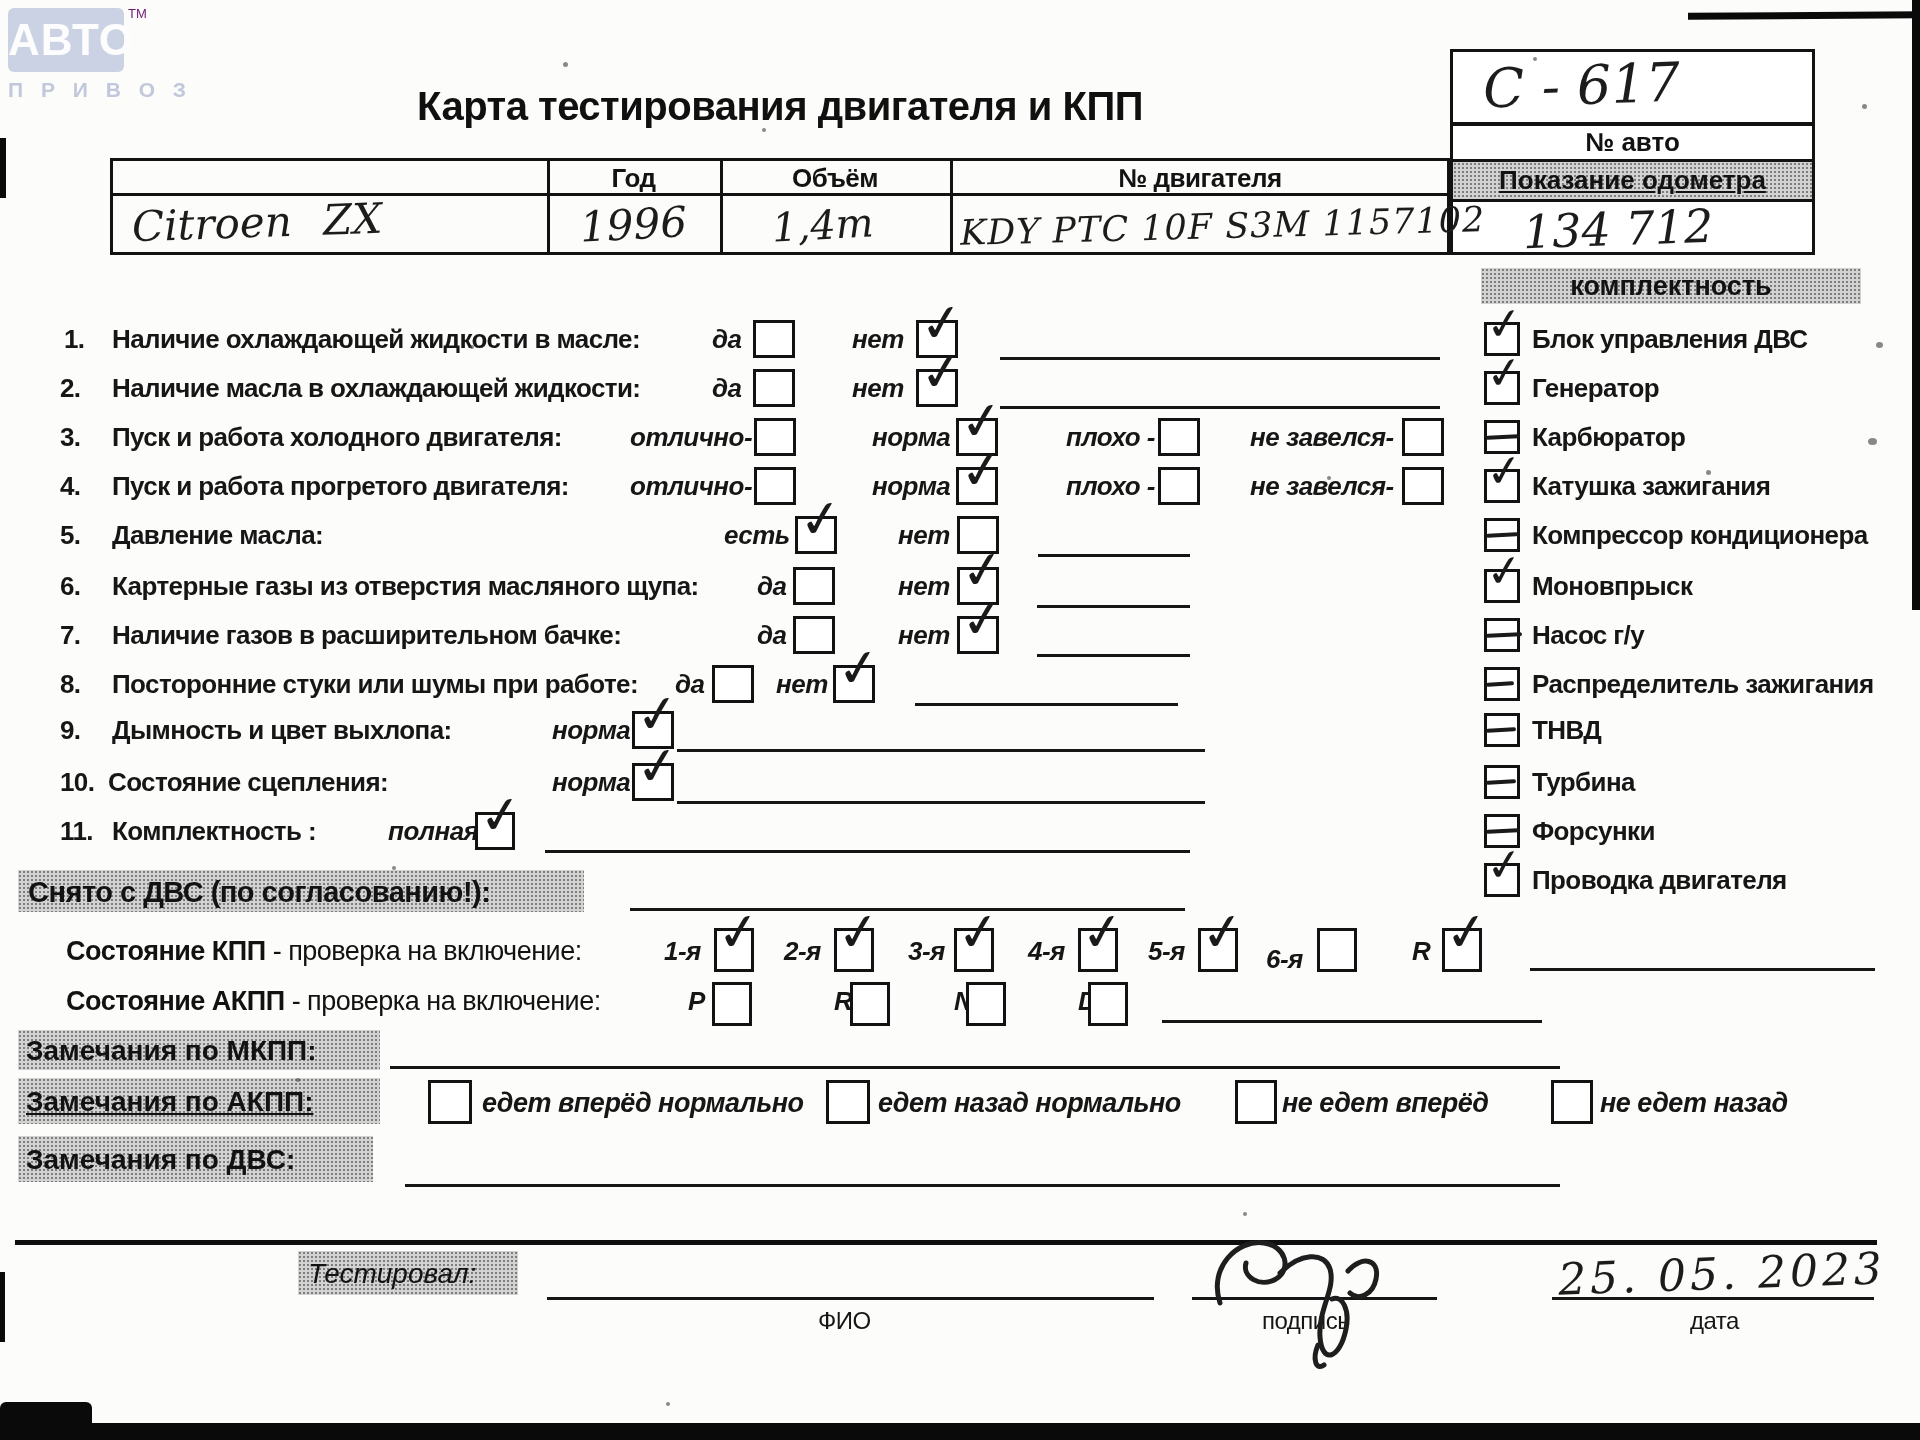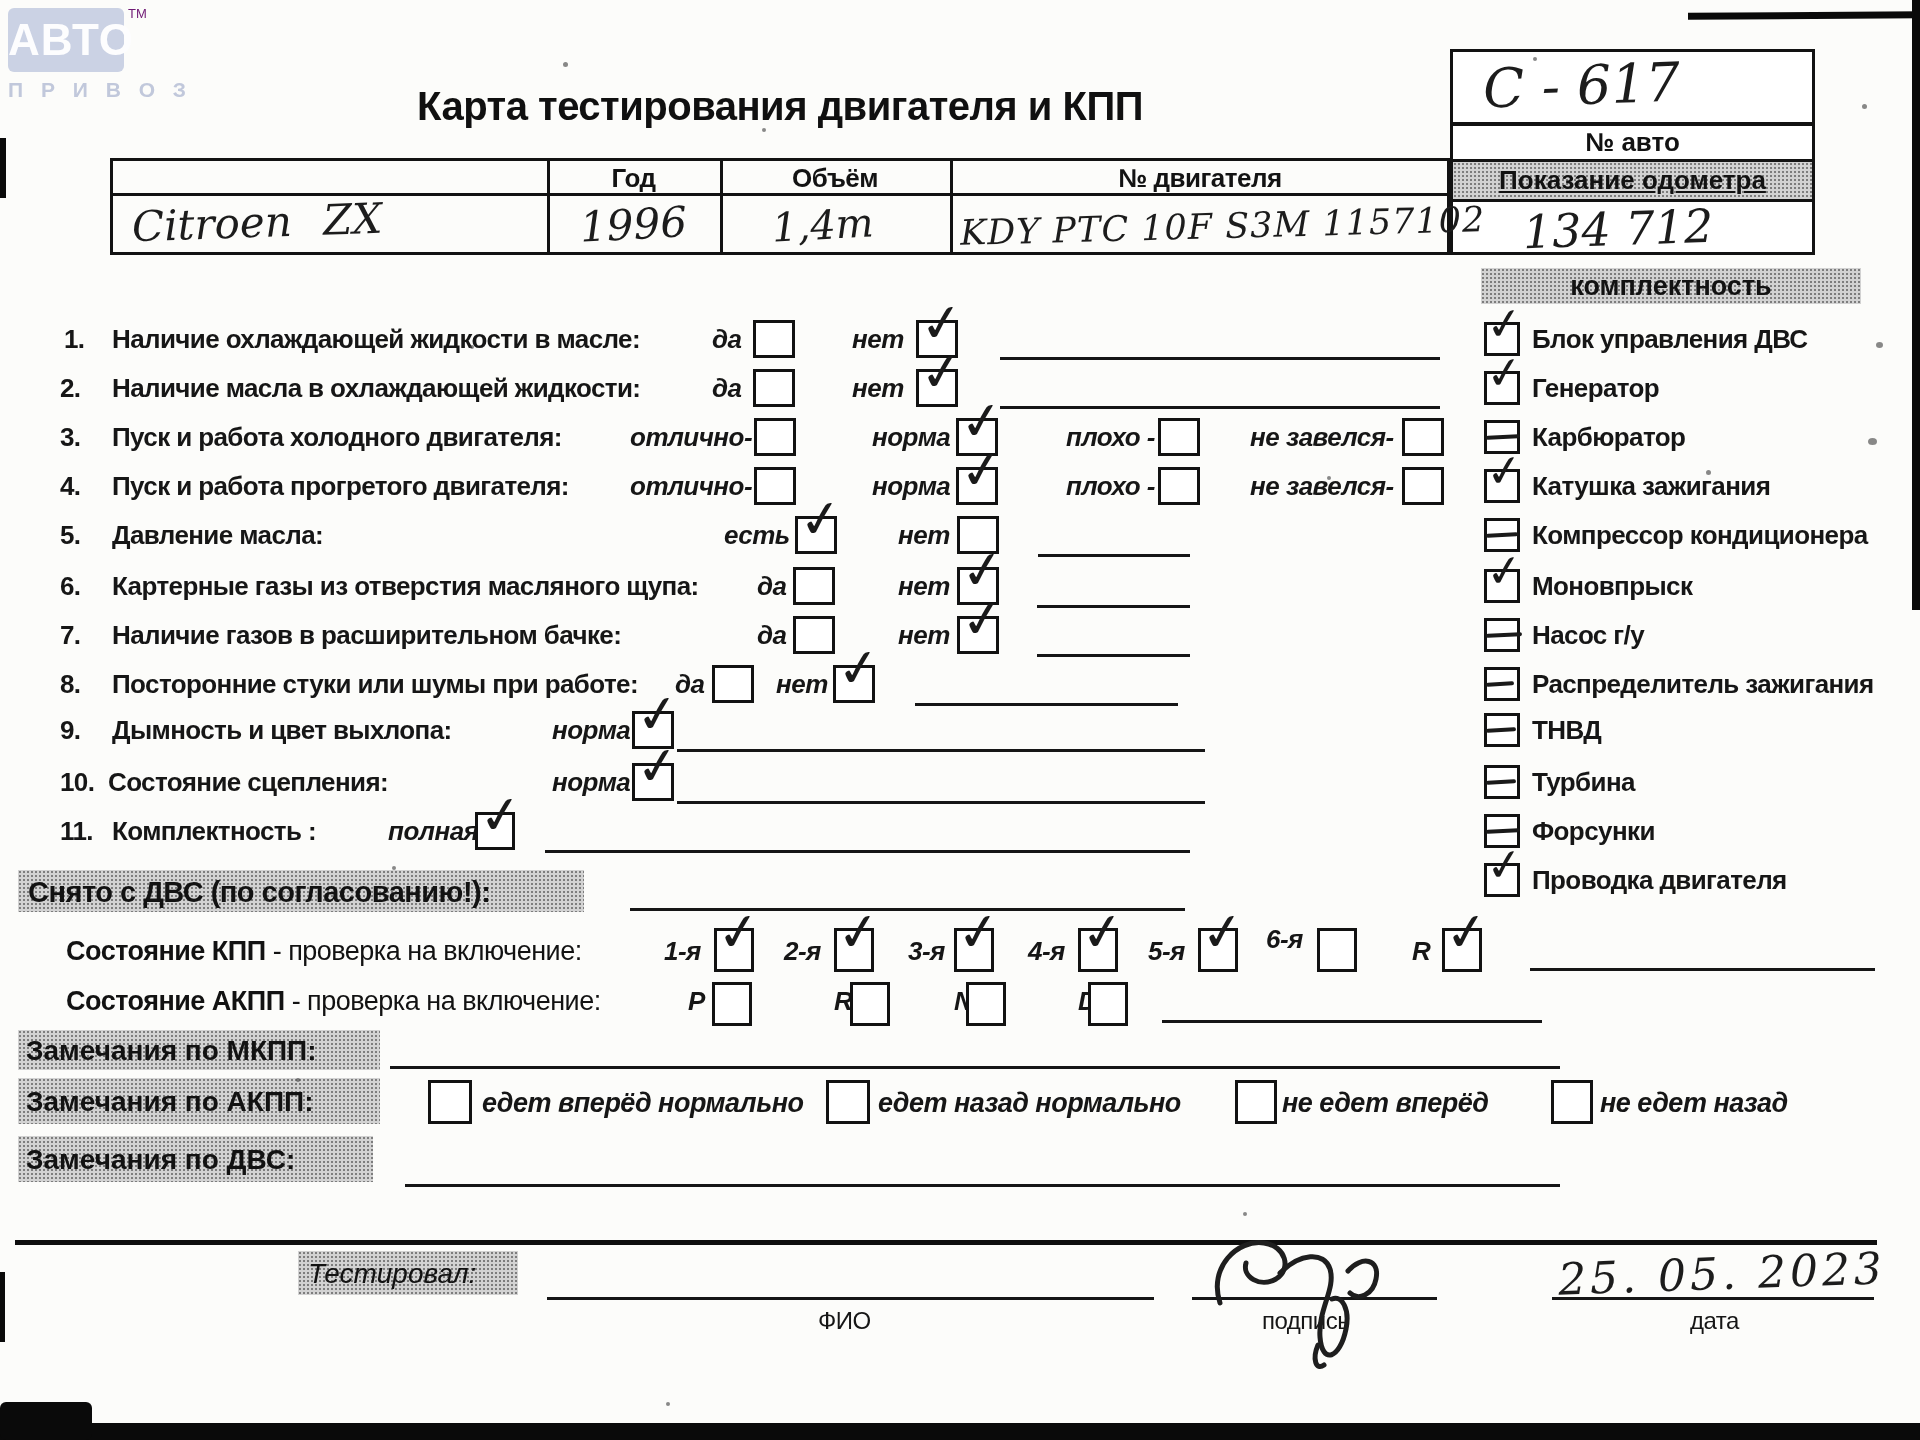--- a/index.html
+++ b/index.html
@@ -226,21 +226,21 @@
     <span class="check" style="left:837px;top:906px;"></span>
   <div class="opt" style="left:908px;top:936px;">3-я</div>
   <div class="box" style="left:954px;top:928px;width:40px;height:44px;"></div>
     <span class="check" style="left:957px;top:906px;"></span>
   <div class="opt" style="left:1028px;top:936px;">4-я</div>
   <div class="box" style="left:1078px;top:928px;width:40px;height:44px;"></div>
     <span class="check" style="left:1081px;top:906px;"></span>
   <div class="opt" style="left:1148px;top:936px;">5-я</div>
   <div class="box" style="left:1198px;top:928px;width:40px;height:44px;"></div>
     <span class="check" style="left:1201px;top:906px;"></span>
-  <div class="opt" style="left:1266px;top:924px;">6-я</div>
+  <div class="opt" style="left:1266px;top:944px;">6-я</div>
   <div class="box" style="left:1317px;top:928px;width:40px;height:44px;"></div>
   <div class="opt" style="left:1412px;top:936px;">R</div>
   <div class="box" style="left:1442px;top:928px;width:40px;height:44px;"></div>
     <span class="check" style="left:1445px;top:906px;"></span>
   <div class="line" style="left:1530px;top:968px;width:345px;"></div>
 
   <div class="abs" style="left:66px;top:986px;font-size:27px;white-space:nowrap;">
     <span style="font-weight:bold;letter-spacing:-0.5px;">Состояние АКПП</span><span style="letter-spacing:-0.5px;"> - проверка на включение:</span>
   </div>
   <div class="opt" style="left:688px;top:986px;">P</div>
@@ -252,21 +252,21 @@
   <div class="opt" style="left:1078px;top:986px;">D</div>
   <div class="box" style="left:1088px;top:982px;width:40px;height:44px;"></div>
   <div class="line" style="left:1162px;top:1020px;width:380px;"></div>
 
   <div class="shade abs" style="left:18px;top:1030px;width:362px;height:40px;">
     <span style="position:absolute;left:8px;top:5px;font-size:28px;font-weight:bold;white-space:nowrap;">Замечания по МКПП:</span>
   </div>
   <div class="line" style="left:390px;top:1066px;width:1170px;"></div>
 
   <div class="shade abs" style="left:18px;top:1078px;width:362px;height:46px;">
-    <span style="position:absolute;left:8px;top:8px;font-size:28px;font-weight:bold;white-space:nowrap;">Замечания по АКПП:</span>
+    <span style="position:absolute;left:8px;top:8px;font-size:28px;font-weight:bold;white-space:nowrap;text-decoration:underline;">Замечания по АКПП:</span>
   </div>
   <div class="box" style="left:428px;top:1080px;width:44px;height:44px;"></div>
   <div class="opt" style="left:482px;top:1088px;font-size:27px;">едет вперёд нормально</div>
   <div class="box" style="left:826px;top:1080px;width:44px;height:44px;"></div>
   <div class="opt" style="left:878px;top:1088px;font-size:27px;">едет назад нормально</div>
   <div class="box" style="left:1235px;top:1080px;width:42px;height:44px;"></div>
   <div class="opt" style="left:1282px;top:1088px;font-size:27px;">не едет вперёд</div>
   <div class="box" style="left:1551px;top:1080px;width:42px;height:44px;"></div>
   <div class="opt" style="left:1600px;top:1088px;font-size:27px;">не едет назад</div>
 

